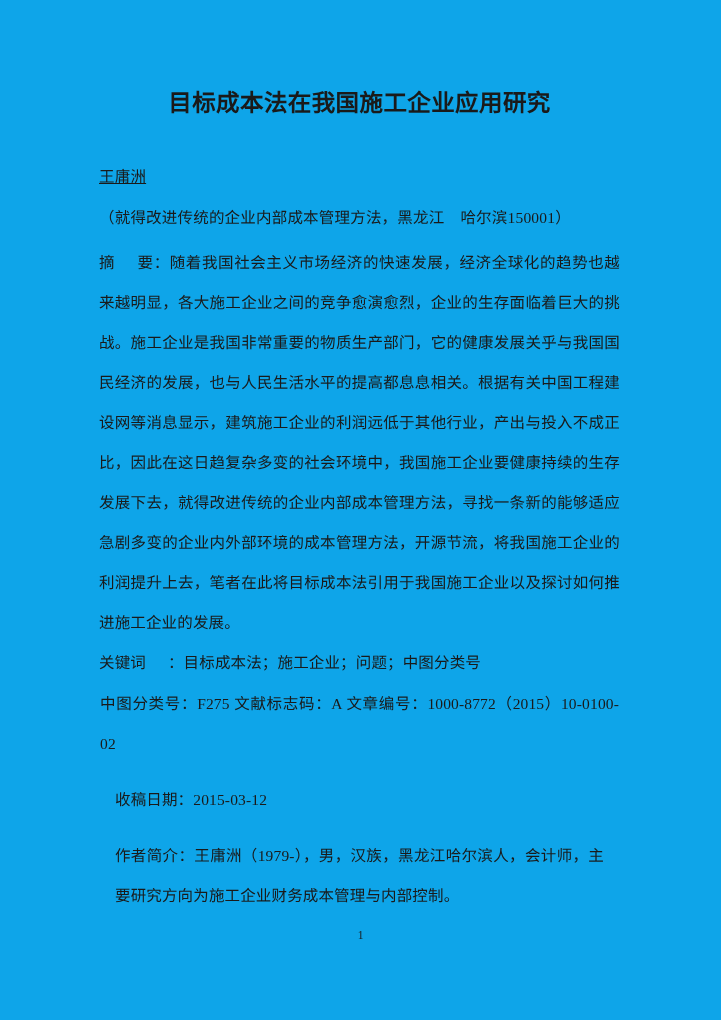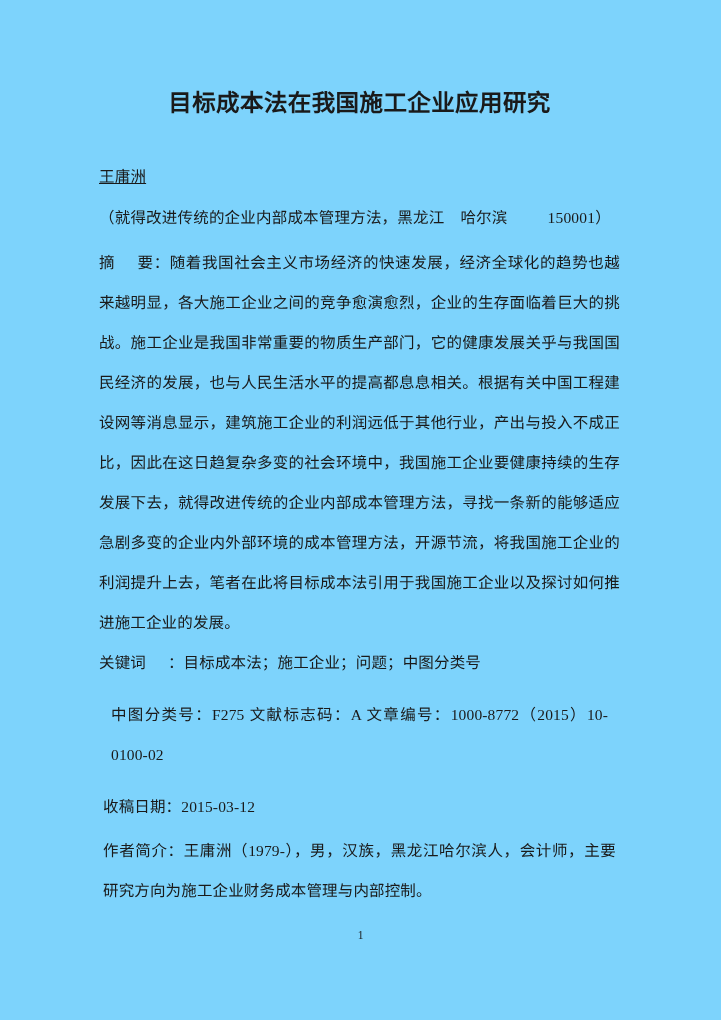--- a/index.html
+++ b/index.html
@@ -10,21 +10,21 @@
   }
   body {
     font-family: "Liberation Serif", "DejaVu Serif", serif;
     color: #1a1a1a;
   }
   .page {
     position: relative;
     width: 721px;
     height: 1020px;
     margin: 0 auto;
-    background: #7dd3fc;
+    background: #0ea5e9;
     overflow: hidden;
     box-sizing: border-box;
   }
   .content {
     position: absolute;
     left: 99px;
     top: 0;
     width: 521px;
   }
   .doc-title {
@@ -73,49 +73,48 @@
   }
   .keywords {
     font-size: 15.5px;
     line-height: 40px;
     margin: 0;
     letter-spacing: 0.15px;
   }
   .meta-line {
     font-size: 15.5px;
     line-height: 40px;
-    margin: 12px;
+    margin: 1px;
     letter-spacing: 0.15px;
     text-align: justify;
     text-align-last: left;
   }
   .footnote-block {
     margin: 0;
     padding-top: 0px;
   }
   .footnote-line {
     font-size: 15.5px;
     line-height: 40px;
-    margin: 4px;
+    margin: 16px;
     letter-spacing: 0.15px;
     text-align: justify;
     text-align-last: left;
   }
   .page-number {
     position: absolute;
     left: 0;
     right: 0;
     top: 930px;
     text-align: center;
     font-size: 11.5px;
     line-height: 1;
   }
   .num {
     font-family: "Liberation Serif", "DejaVu Serif", serif;
-    margin-left: 40px;
   }
 </style>
 </head>
 <body>
 
 <div class="page">
 
   <div class="content">
 
     <h1 class="doc-title">目标成本法在我国施工企业应用研究</h1>

